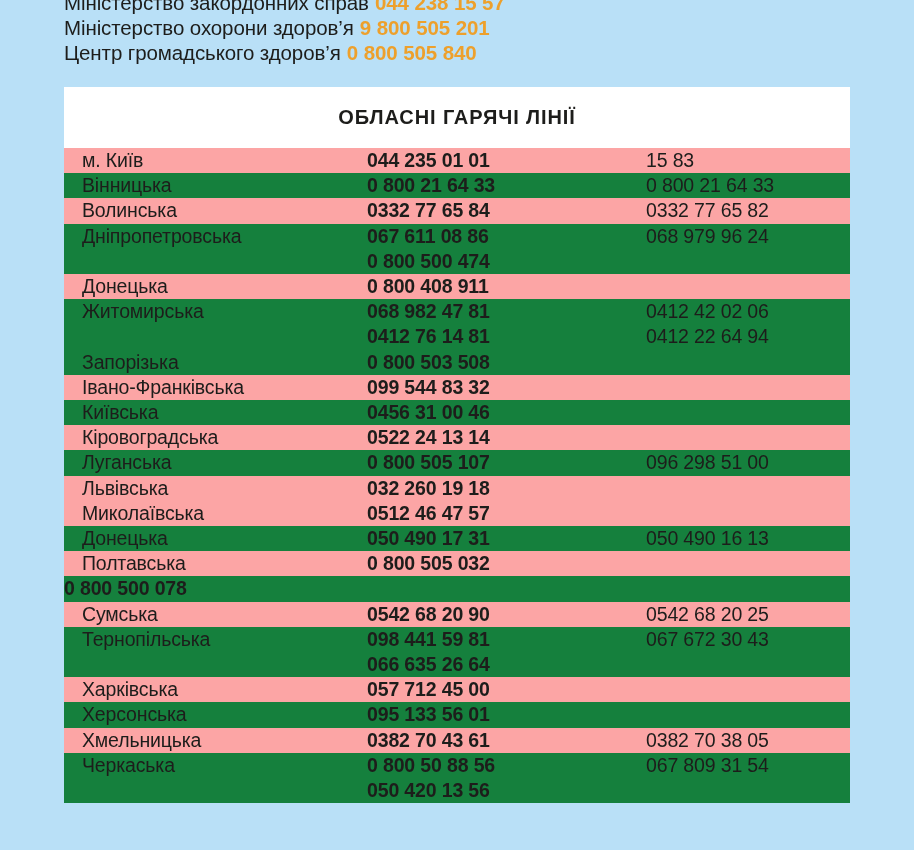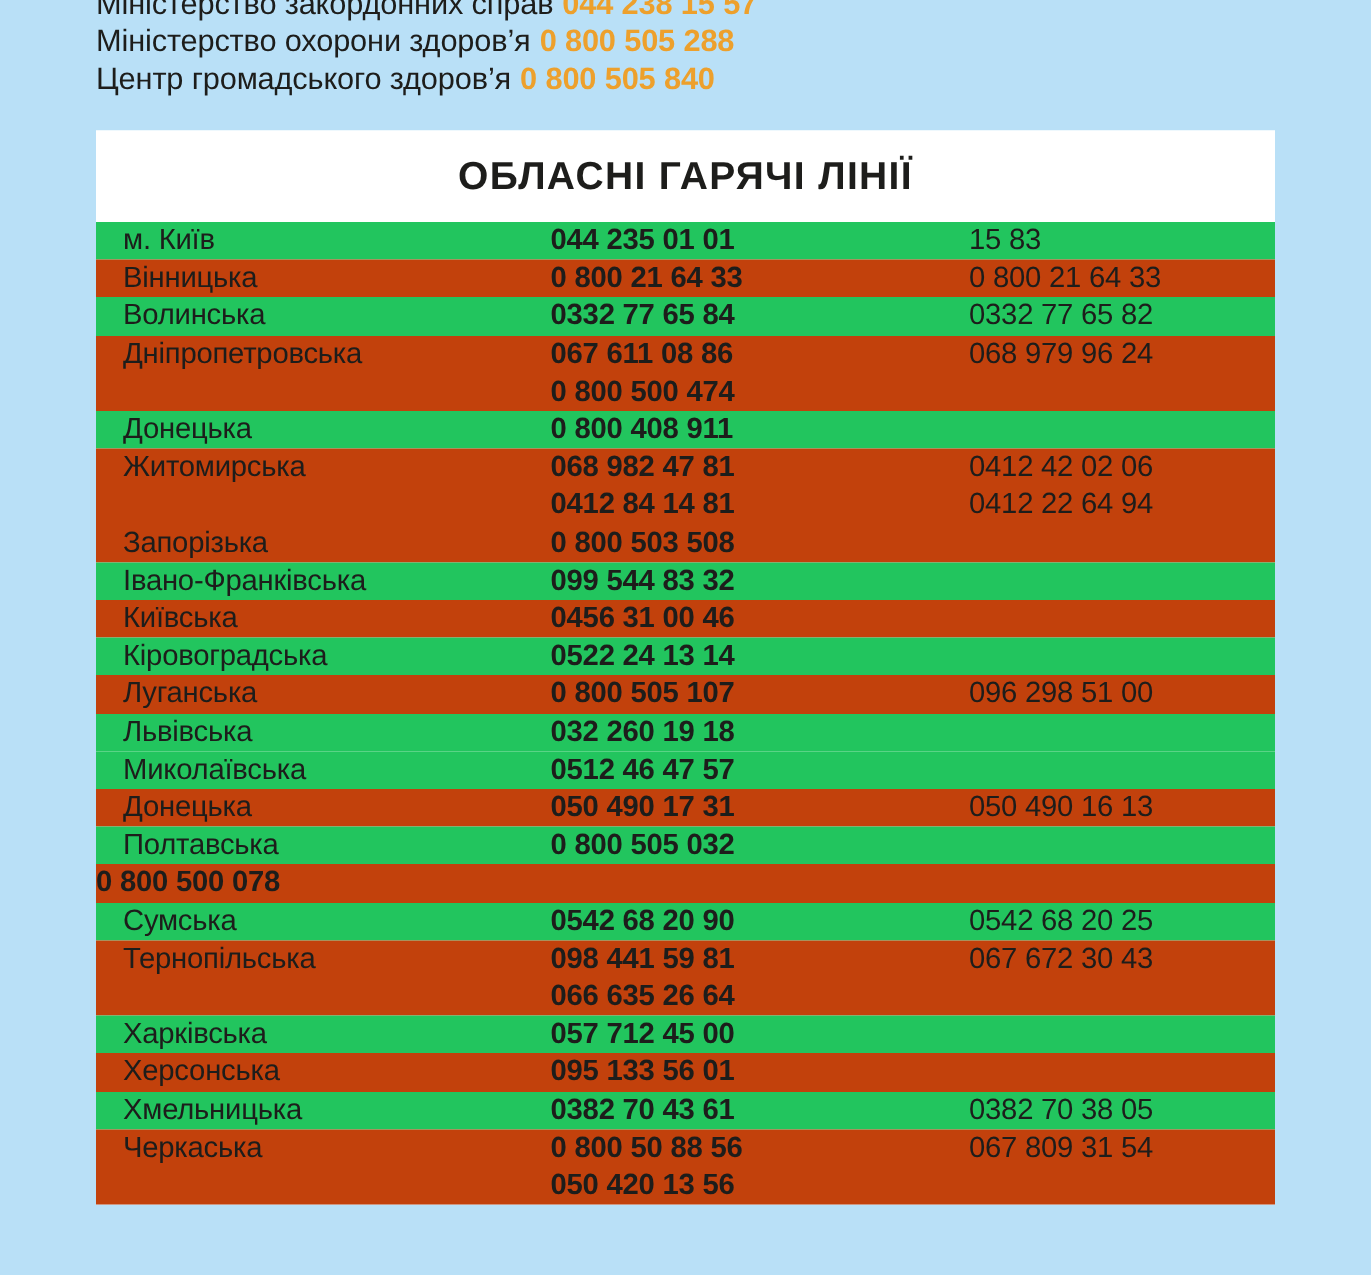--- a/index.html
+++ b/index.html
@@ -53,39 +53,39 @@
     left: 64px;
     top: 87px;
     width: 786px;
     background: #ffffff;
   }
 
   .table-title {
     height: 61px;
     line-height: 61px;
     text-align: center;
-    font-size: 26px;
+    font-size: 20px;
     font-weight: 700;
     color: #1d1d1b;
     letter-spacing: 0.9px;
     background: #ffffff;
   }
 
   .rows {
     display: block;
   }
 
   .row {
     display: flex;
     align-items: flex-start;
-    background: #c2410c;
+    background: #15803d;
     padding: 0;
   }
   .row.alt {
-    background: #22c55e;
+    background: #fca5a5;
   }
 
   .cell {
     font-size: 19.5px;
     line-height: 25.2px;
     color: #1d1d1b;
     white-space: pre-line;
     letter-spacing: -0.15px;
   }
   .cell-region {
@@ -103,21 +103,21 @@
     box-sizing: border-box;
   }
 </style>
 </head>
 <body>
 
 <div class="page">
 
   <div class="national-block">
       <div class="national-line"><span class="org">Міністерство закордонних справ</span><span class="num">044 238 15 57</span></div>
-      <div class="national-line"><span class="org">Міністерство охорони здоров’я</span><span class="num">0 800 505 288</span></div>
+      <div class="national-line"><span class="org">Міністерство охорони здоров’я</span><span class="num">9 800 505 201</span></div>
       <div class="national-line"><span class="org">Центр громадського здоров’я</span><span class="num">0 800 505 840</span></div>
     </div>
 
   <div class="table-card">
     <div class="table-title">ОБЛАСНІ ГАРЯЧІ ЛІНІЇ</div>
     <div class="rows">
         <div class="row alt">
           <div class="cell cell-region">м. Київ</div>
           <div class="cell cell-phone1">044 235 01 01</div>
           <div class="cell cell-phone2">15 83</div>
@@ -139,21 +139,21 @@
           <div class="cell cell-phone2">068 979 96 24</div>
         </div>
         <div class="row alt">
           <div class="cell cell-region">Донецька</div>
           <div class="cell cell-phone1">0 800 408 911</div>
           <div class="cell cell-phone2"></div>
         </div>
         <div class="row">
           <div class="cell cell-region">Житомирська</div>
           <div class="cell cell-phone1">068 982 47 81
-0412 84 14 81</div>
+0412 76 14 81</div>
           <div class="cell cell-phone2">0412 42 02 06
 0412 22 64 94</div>
         </div>
         <div class="row">
           <div class="cell cell-region">Запорізька</div>
           <div class="cell cell-phone1">0 800 503 508</div>
           <div class="cell cell-phone2"></div>
         </div>
         <div class="row alt">
           <div class="cell cell-region">Івано-Франківська</div>

